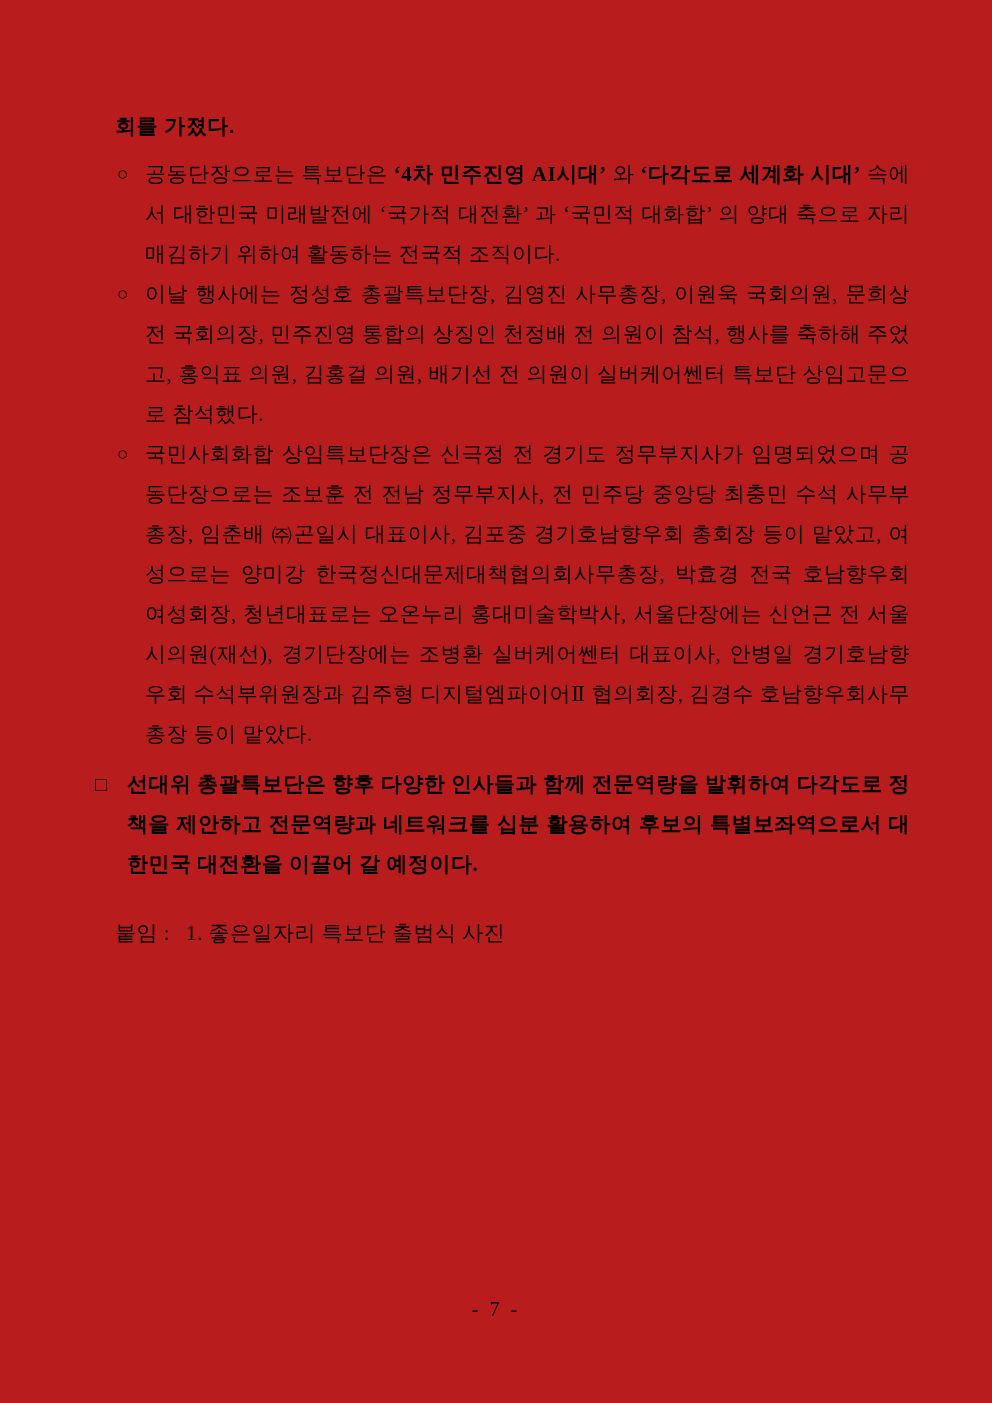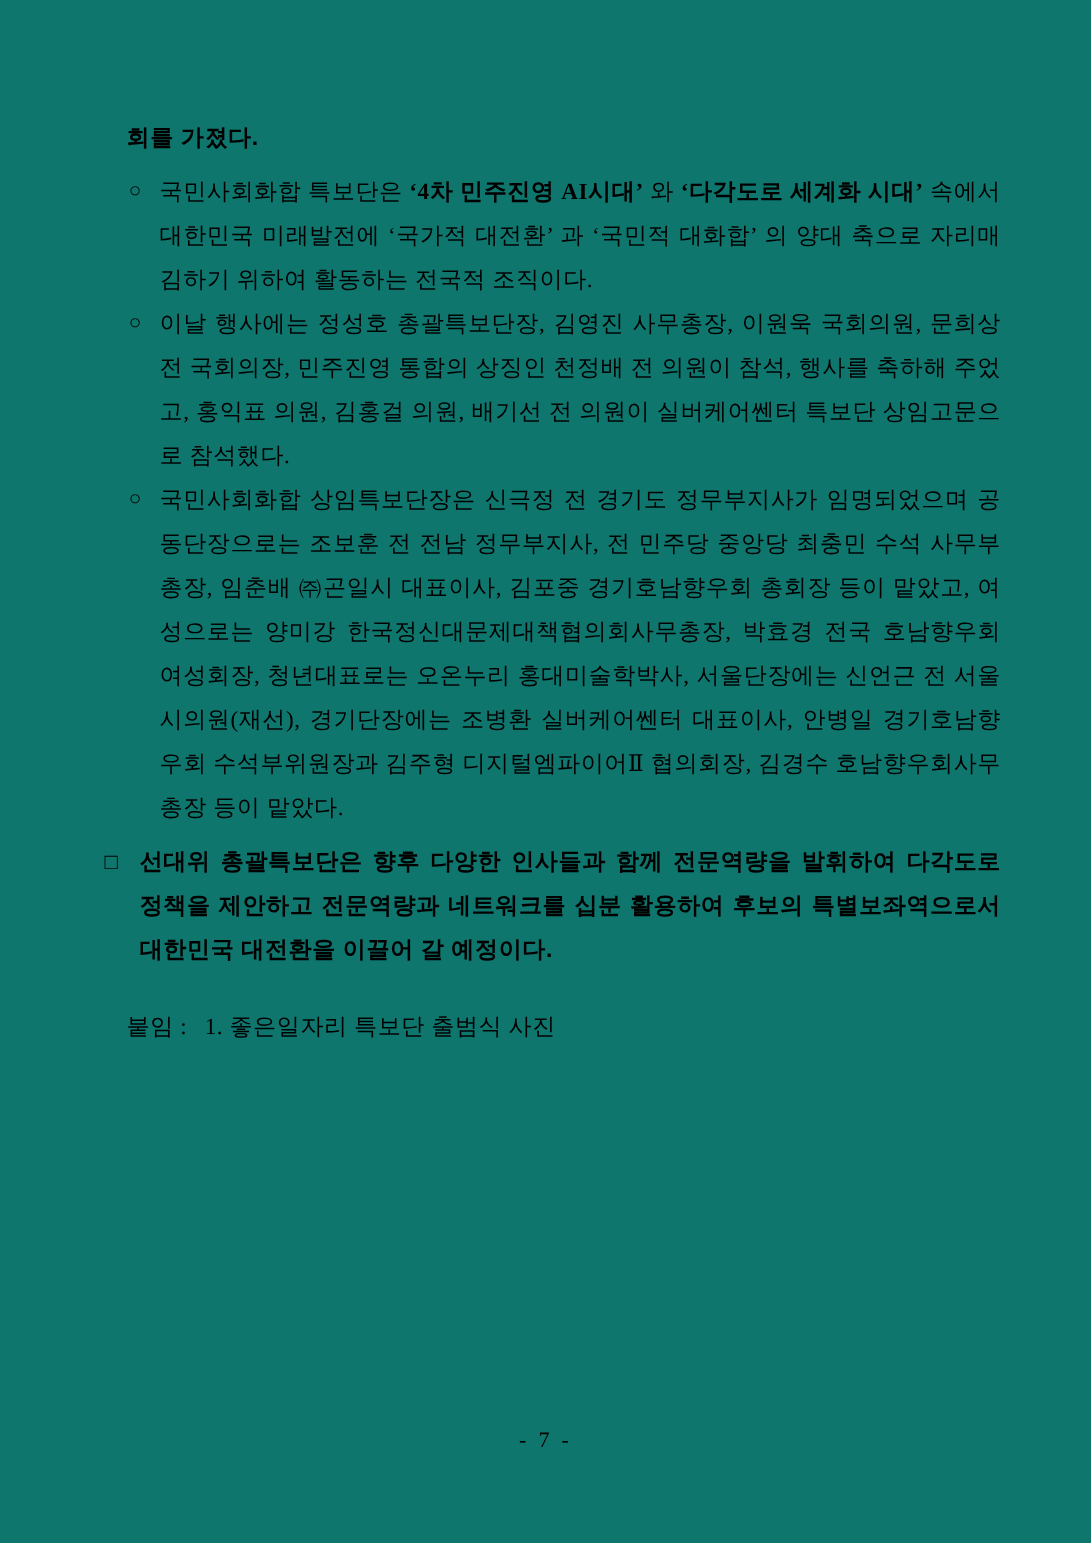--- a/index.html
+++ b/index.html
@@ -4,21 +4,21 @@
 <style>
   html, body {
     margin: 0;
     padding: 0;
     background: #ffffff;
   }
   .page {
     position: relative;
     width: 992px;
     height: 1403px;
-    background: #0f766e;
+    background: #b91c1c;
     color: #000000;
     font-family: "Liberation Serif", "DejaVu Serif", serif;
     overflow: hidden;
   }
   .content {
     position: absolute;
     left: 95px;
     top: 106px;
     width: 815px;
   }
@@ -68,20 +68,21 @@
     width: 32px;
     font-size: 20px;
     line-height: 40px;
     font-family: "Liberation Sans", "DejaVu Sans", sans-serif;
     font-weight: normal;
   }
   .summary .btext {
     flex: 1;
     margin: 0;
     text-align: justify;
+    font-family: Liberation Serif, serif;
   }
   .attachments {
     display: flex;
     margin-top: 28px;
     margin-left: 20px;
     line-height: 43px;
   }
   .attachments .attach-label {
     flex: none;
     margin-right: 16px;
@@ -103,21 +104,21 @@
 </head>
 <body>
 
 <div class="page">
   <div class="content">
 
     <p class="cont-line bold-sans">회를 가졌다.</p>
 
     <div class="bullet serif-text">
       <span class="marker">○</span>
-      <p class="btext"><span>국민사회화합 특보단은 </span><span class="bold">‘4차 민주진영 AI시대’</span><span> 와 </span><span class="bold">‘다각도로 세계화 시대’</span><span> 속에서 대한민국 미래발전에 ‘국가적 대전환’ 과 ‘국민적 대화합’ 의 양대 축으로 자리매김하기 위하여 활동하는 전국적 조직이다.</span></p>
+      <p class="btext"><span>공동단장으로는 특보단은 </span><span class="bold">‘4차 민주진영 AI시대’</span><span> 와 </span><span class="bold">‘다각도로 세계화 시대’</span><span> 속에서 대한민국 미래발전에 ‘국가적 대전환’ 과 ‘국민적 대화합’ 의 양대 축으로 자리매김하기 위하여 활동하는 전국적 조직이다.</span></p>
     </div>
 
     <div class="bullet serif-text">
       <span class="marker">○</span>
       <p class="btext"><span>이날 행사에는 정성호 총괄특보단장, 김영진 사무총장, 이원욱 국회의원, 문희상 전 국회의장, 민주진영 통합의 상징인 천정배 전 의원이 참석, 행사를 축하해 주었고, 홍익표 의원, 김홍걸 의원, 배기선 전 의원이 실버케어쎈터 특보단 상임고문으로 참석했다.</span></p>
     </div>
 
     <div class="bullet serif-text">
       <span class="marker">○</span>
       <p class="btext"><span>국민사회화합 상임특보단장은 신극정 전 경기도 정무부지사가 임명되었으며 공동단장으로는 조보훈 전 전남 정무부지사, 전 민주당 중앙당 최충민 수석 사무부총장, 임춘배 ㈜곤일시 대표이사, 김포중 경기호남향우회 총회장 등이 맡았고, 여성으로는 양미강 한국정신대문제대책협의회사무총장, 박효경 전국 호남향우회 여성회장, 청년대표로는 오온누리 홍대미술학박사, 서울단장에는 신언근 전 서울시의원(재선), 경기단장에는 조병환 실버케어쎈터 대표이사, 안병일 경기호남향우회 수석부위원장과 김주형 디지털엠파이어Ⅱ 협의회장, 김경수 호남향우회사무총장 등이 맡았다.</span></p>

